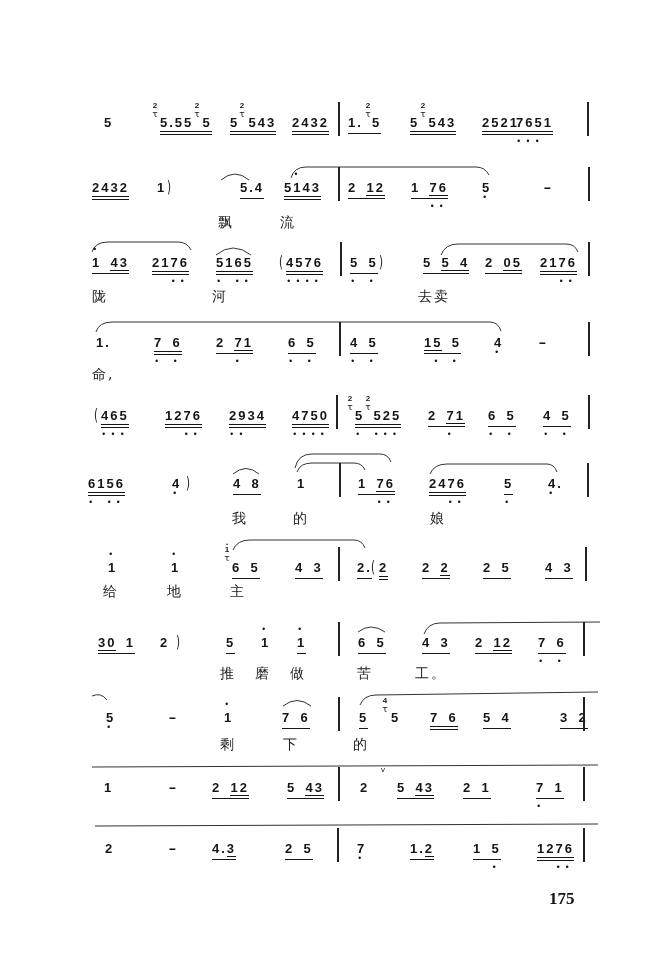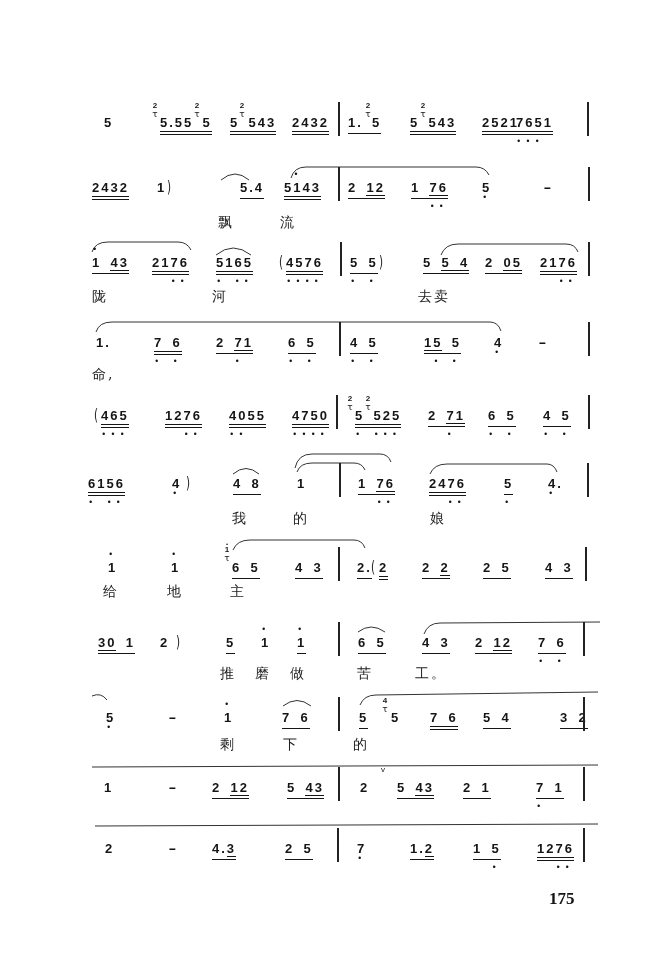--- a/index.html
+++ b/index.html
@@ -131,21 +131,21 @@
     <div class="g" style="left:494px"><span>4</span><span class="db close">•</span></div>
     <div class="g dash" style="left:541px"><span>-</span></div>
     <div class="bar end" style="left:588px"></div>
     <span class="ly" style="left:92px;top:32px">命,</span>
   </div>
 
   <div class="row" style="top:408px">
     <span class="pr" style="left:94px">(</span>
     <div class="g" style="left:101px"><span class="u2">465</span><span class="db">•••</span></div>
     <div class="g" style="left:165px"><span class="u2">1276</span><span class="db">  ••</span></div>
-    <div class="g" style="left:229px"><span class="u2">4055</span><span class="db">••  </span></div>
+    <div class="g" style="left:229px"><span class="u2">2934</span><span class="db">••  </span></div>
     <div class="g" style="left:292px"><span class="u2">4750</span><span class="db">••••</span></div>
     <div class="bar" style="left:336px"></div>
     <div class="gr" style="left:346px">
         <span class="gn">2</span>
         <span class="gh">τ</span>
       </div>
     <div class="g" style="left:355px"><span class="u2">5 525</span><span class="db">• •••</span></div>
     <div class="gr" style="left:364px">
         <span class="gn">2</span>
         <span class="gh">τ</span>

